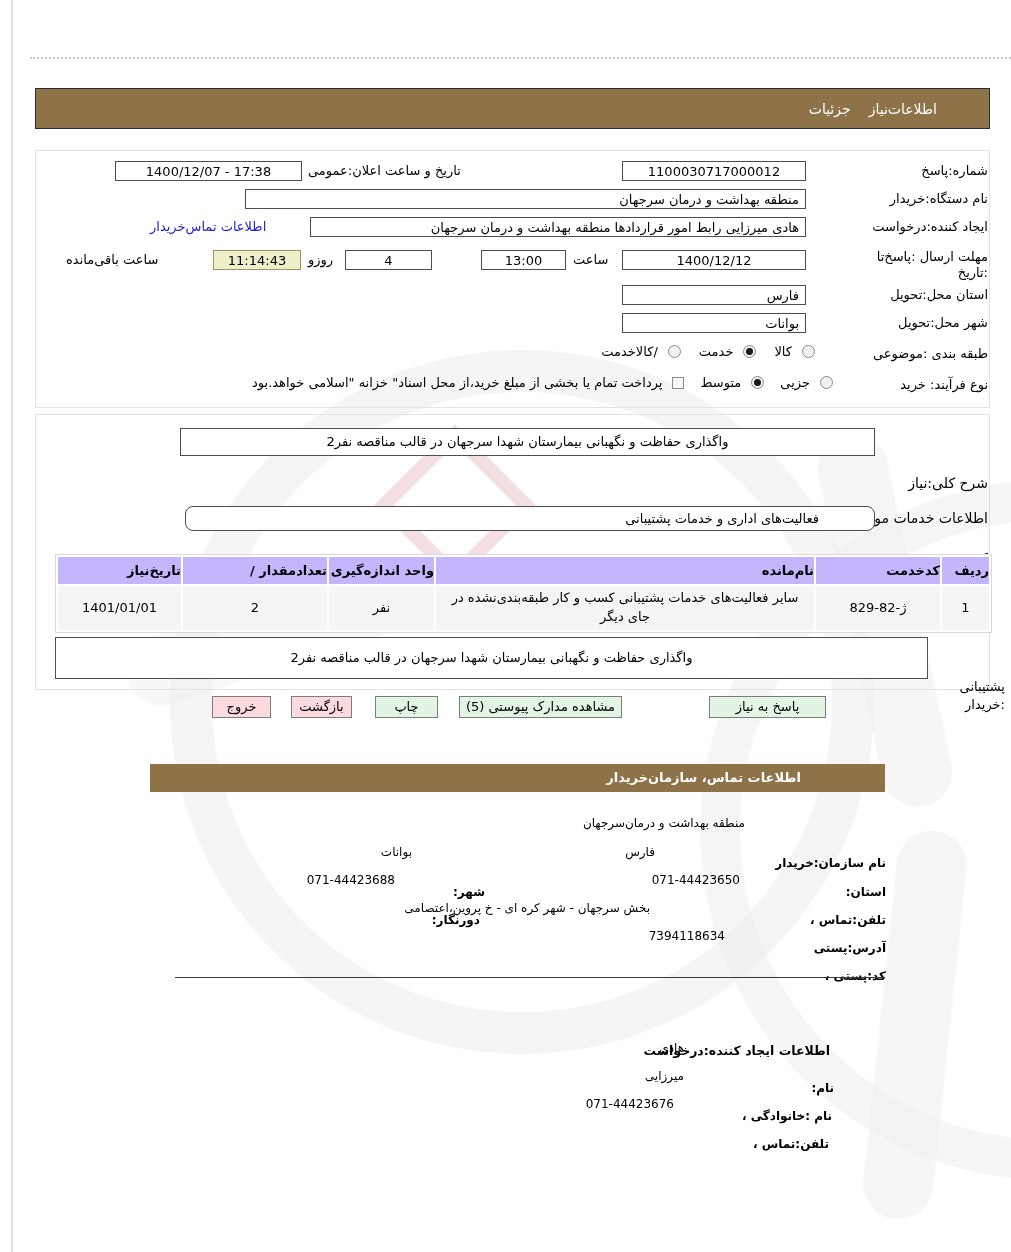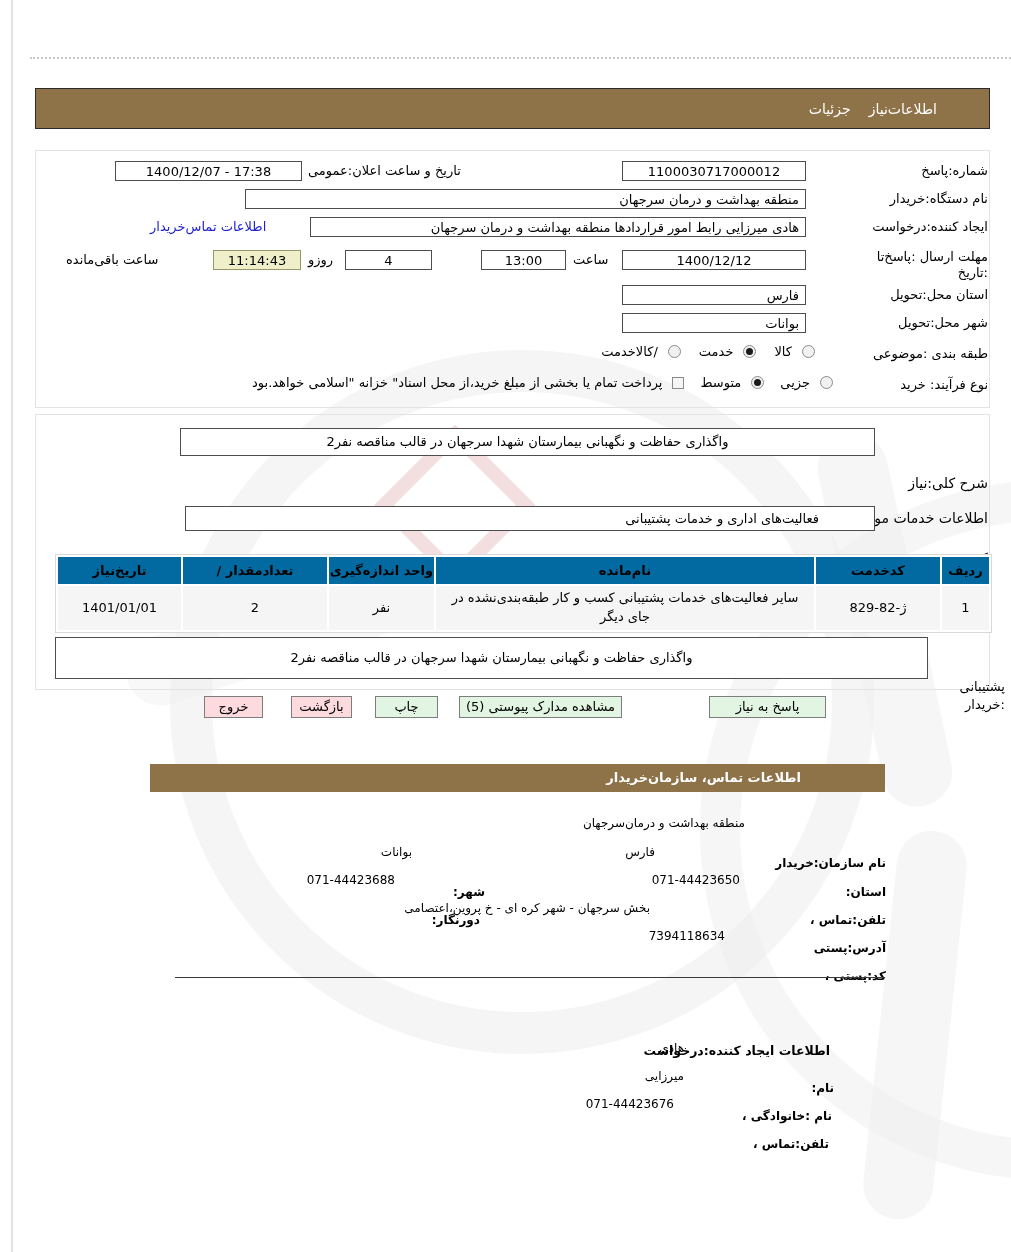--- a/index.html
+++ b/index.html
@@ -31,21 +31,21 @@
   .optrow{position:absolute;display:flex;align-items:center;gap:18px;z-index:2;}
   .opt{display:flex;align-items:center;gap:10px;}
   .radio{width:13px;height:13px;border:1px solid #8a8a8a;border-radius:50%;background:#f1f1f1;box-sizing:border-box;display:inline-block;}
   .radio.on{position:relative;}
   .radio.on::after{content:'';position:absolute;left:2px;top:2px;width:7px;height:7px;border-radius:50%;background:#1a1a1a;}
   .checkbox{width:12px;height:12px;border:1px solid #8a8a8a;background:#f6f6f6;box-sizing:border-box;display:inline-block;}
   .optlabel{font-size:13px;white-space:nowrap;}
   
   .svc-table{position:absolute;left:55px;top:554px;width:937px;border:1px solid #d9d9d9;background:#fff;padding:2px;box-sizing:border-box;z-index:2;}
   .svc-grid{display:grid;grid-template-columns:47px 124px 378px 105px 144px auto;gap:2px;direction:rtl;}
-  .svc-grid .h{background:#0369a1;font-weight:bold;font-size:13px;text-align:center;line-height:27px;height:27px;overflow:hidden;}
+  .svc-grid .h{background:#c4b5fd;font-weight:bold;font-size:13px;text-align:right;line-height:27px;height:27px;overflow:hidden;}
   .svc-grid .c{background:#f5f5f5;font-size:13px;text-align:center;display:flex;align-items:center;justify-content:center;min-height:44px;line-height:1.45;padding:0 4px;box-sizing:border-box;}
   
   .bigbox{position:absolute;background:#fff;border:1px solid #4d4d4d;box-sizing:border-box;font-size:13px;text-align:center;z-index:2;overflow:hidden;}
   
   .btn{position:absolute;top:696px;height:22px;line-height:20px;text-align:center;font-size:13px;border:1px solid #7d7d7d;box-sizing:border-box;cursor:pointer;z-index:2;white-space:nowrap;overflow:hidden;}
   .btn.green{background:#e2f4e2;}
   .btn.pink{background:#fcdade;}
   
   .contact-bar{position:absolute;left:150px;top:764px;width:735px;height:28px;background:#8e7248;z-index:2;color:#fff;font-weight:bold;font-size:13px;line-height:28px;text-align:right;padding-right:84px;box-sizing:border-box;white-space:nowrap;}
   .clbl{position:absolute;font-size:12px;font-weight:bold;white-space:nowrap;z-index:2;margin-top:40px;}
@@ -139,21 +139,21 @@
   </div>
 
   <div class="panel" style="top:414px;height:276px;"></div>
 
   <span class="lbl b" style="right:23px;top:435px;font-size:14px;">شرح کلی:نیاز</span>
   <div class="bigbox" style="left:180px;top:428px;width:695px;height:28px;line-height:26px;">واگذاری حفاظت و نگهبانی بیمارستان شهدا سرجهان در قالب مناقصه نفر2</div>
 
   <span class="lbl b" style="right:23px;top:470px;font-size:14px;">اطلاعات خدمات موردنیاز</span>
 
   <span class="lbl b" style="right:23px;top:512px;font-size:14px;">گروه:خدمت</span>
-  <div class="bigbox" style="left:185px;top:506px;width:690px;height:25px;line-height:23px;text-align:right;padding-right:55px;">فعالیت‌های اداری و خدمات پشتیبانی</div>
+  <div class="bigbox" style="left:185px;top:506px;width:690px;height:25px;line-height:23px;text-align:right;padding-right:55px;border-radius:8px;">فعالیت‌های اداری و خدمات پشتیبانی</div>
 
   <div class="svc-table">
     <div class="svc-grid">
       <div class="h">ردیف</div>
       <div class="h">کدخدمت</div>
       <div class="h">نام‌مانده</div>
       <div class="h">واحد اندازه‌گیری</div>
       <div class="h">تعدادمقدار /</div>
       <div class="h">تاریخ‌نیاز</div>
       <div class="c">1</div>
@@ -168,21 +168,21 @@
   <span class="lbl b" style="right:6px;top:638px;text-align:right;line-height:1.4;">
     <span>پشتیبانی</span><br>
     <span>:خریدار</span>
   </span>
   <div class="bigbox" style="left:55px;top:637px;width:873px;height:42px;line-height:40px;">واگذاری حفاظت و نگهبانی بیمارستان شهدا سرجهان در قالب مناقصه نفر2</div>
 
   <div class="btn green" style="left:709px;width:117px;">پاسخ به نیاز</div>
   <div class="btn green" style="left:459px;width:163px;">مشاهده مدارک پیوستی (5)</div>
   <div class="btn green" style="left:375px;width:63px;">چاپ</div>
   <div class="btn pink" style="left:291px;width:61px;">بازگشت</div>
-  <div class="btn pink" style="left:204px;width:59px;">خروج</div>
+  <div class="btn pink" style="left:212px;width:59px;">خروج</div>
 
   <div class="contact-bar">اطلاعات تماس، سازمان‌خریدار</div>
 
   <span class="clbl" style="right:125px;top:816px;">نام سازمان:خریدار</span>
   <span class="cval" style="right:266px;top:816px;">منطقه بهداشت و درمان‌سرجهان</span>
 
   <span class="clbl" style="right:125px;top:845px;">استان:</span>
   <span class="cval" style="right:356px;top:845px;">فارس</span>
   <span class="clbl" style="right:526px;top:845px;">شهر:</span>
   <span class="cval" style="right:599px;top:845px;">بوانات</span>

